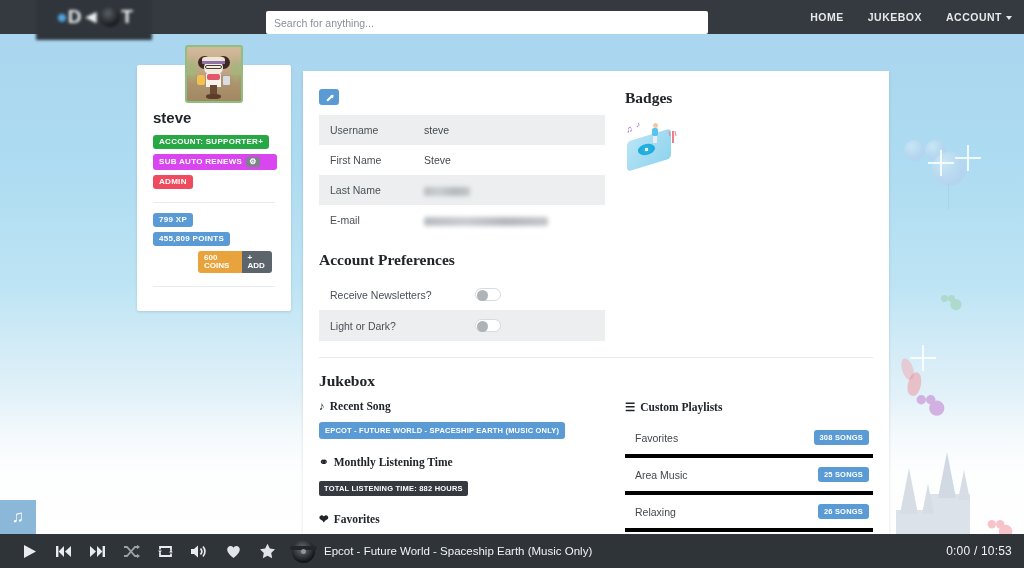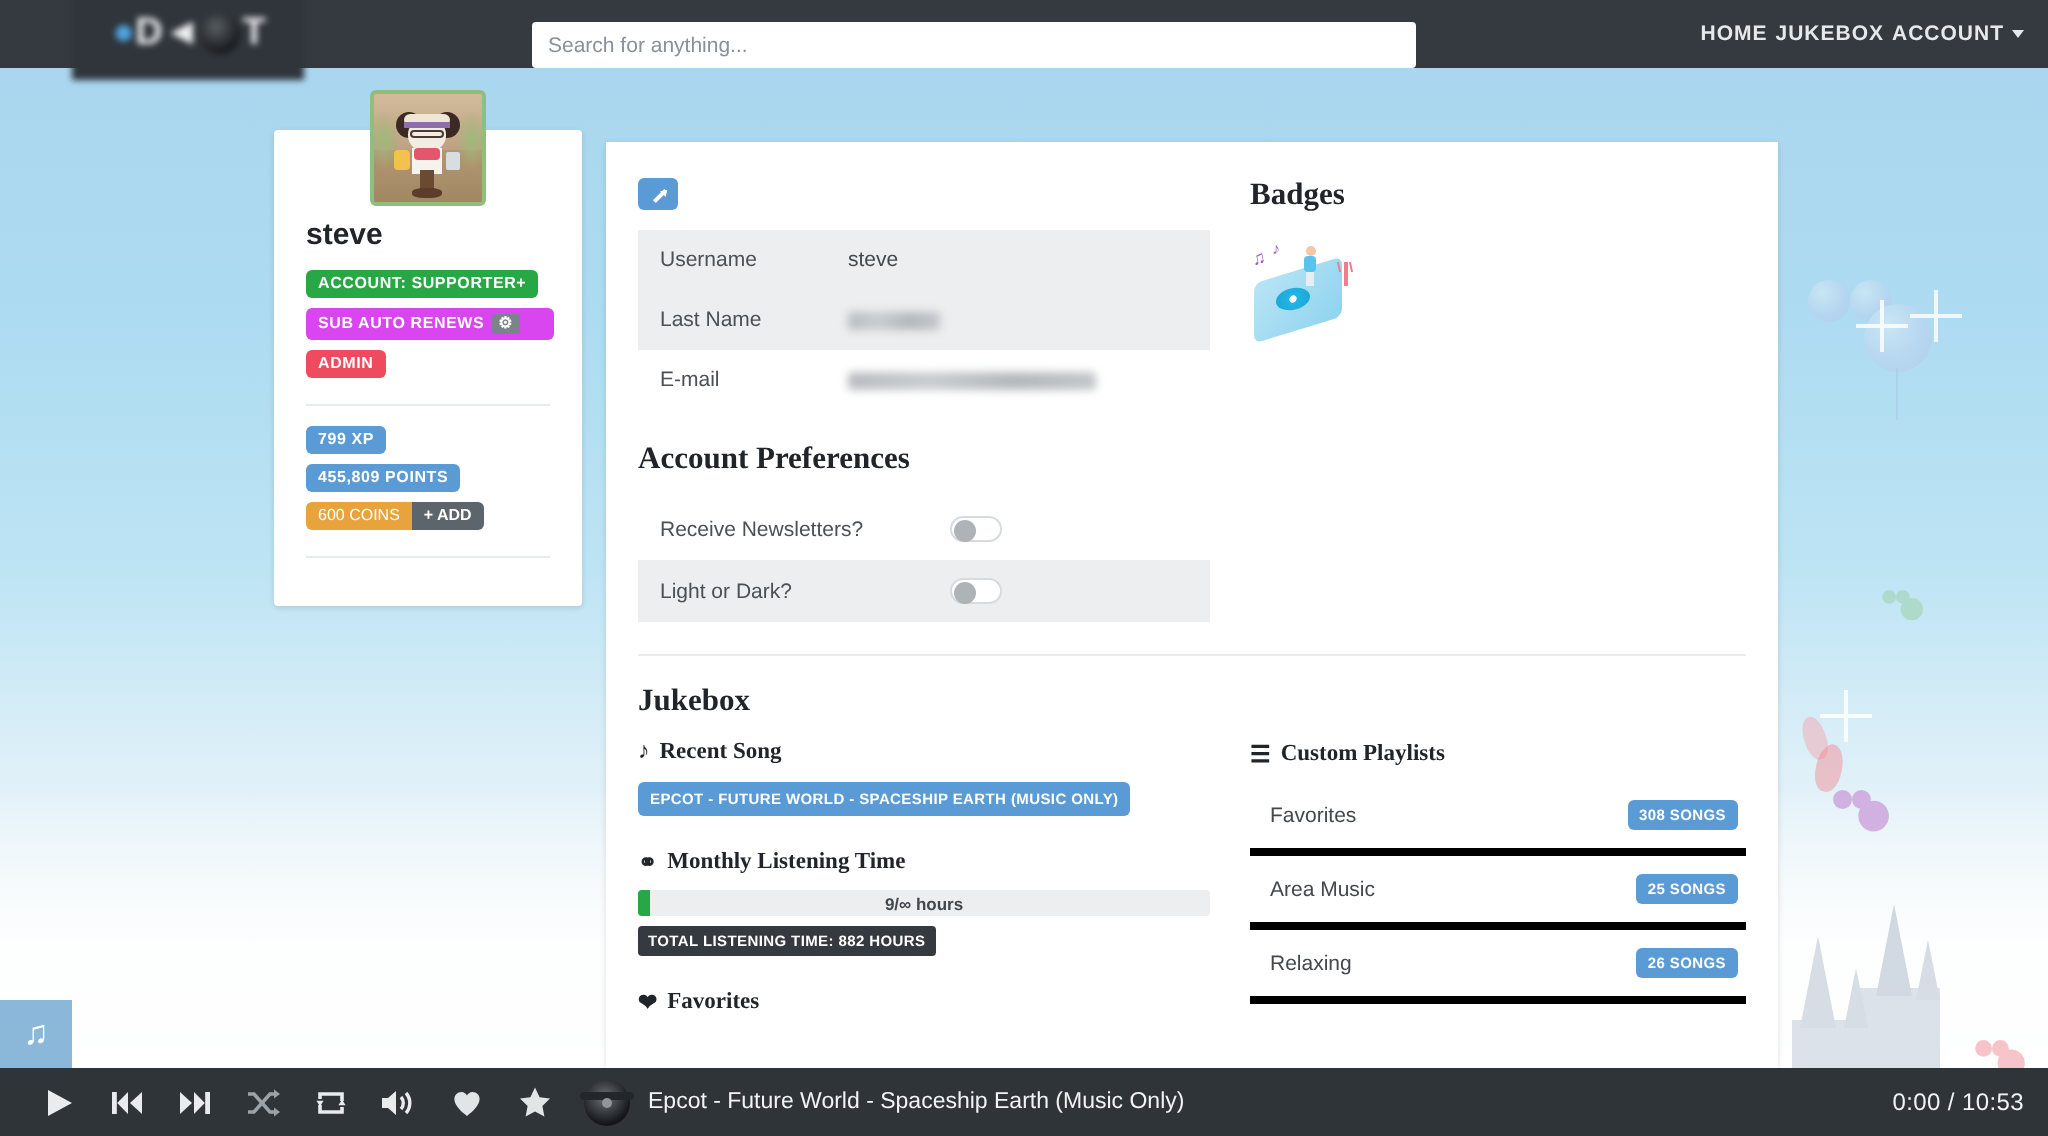--- a/index.html
+++ b/index.html
@@ -96,21 +96,21 @@
     width: 100%; height: 23px;
     border: none; border-radius: 2px;
     background: #fff;
     font-size: 10.5px; color: #495057;
     padding: 0 8px;
     font-family: "Liberation Sans", sans-serif;
   }
   #search-input::placeholder { color: #8a9097; }
   #nav-links {
     position: absolute; right: 12px;
-    display: flex; align-items: center; gap: 4px;
+    display: flex; align-items: center; gap: 24px;
   }
   .nav-link {
     color: #e6e8ea; font-size: 10.5px; font-weight: 700;
     letter-spacing: .5px; text-decoration: none; cursor: pointer;
   }
   .caret {
     display: inline-block; margin-left: 4px;
     border-left: 3.5px solid transparent;
     border-right: 3.5px solid transparent;
     border-top: 4px solid #e6e8ea;
@@ -177,22 +177,22 @@
   .badge .gear-chip {
     display:inline-block; background:#7b848b; border-radius:2px;
     padding: 1px 3px; margin-left: 4px;
   }
   .badge-group { line-height: 1; }
   .hr {
     height: 1px; background: #e9ecef; margin: 8px 0 10px 0;
   }
   .split-badge { display:inline-flex; margin: 0 3px 5px 0; vertical-align: middle; }
   .split-badge .l {
-    background:#e8a33d; color:#fff; font-size:8px; font-weight:400;
-    padding: 3px 6px; border-radius: 3px 0 0 3px;
+    background:#e8a33d; color:#fff; font-size:8px; font-weight:700;
+    padding: 3px 6px; border-radius: 3px 0 0 3px; margin-left: 45px;
   }
   .split-badge .r {
     background:#5d656c; color:#fff; font-size:8px; font-weight:700;
     padding: 3px 6px; border-radius: 0 3px 3px 0;
   }
 
   
   #content-panel {
     position: absolute; left: 303px; top: 71px; width: 586px; bottom: 34px;
     background: #fff;
@@ -492,20 +492,24 @@
           <span class="pencil"></span>
         </span>
       </h2>
 
       <table class="kv">
         <tbody>
             <tr class="odd">
           <td class="k">Username</td>
           <td class="v">steve</td>
         </tr>
+        <tr>
+          <td class="k">First Name</td>
+          <td class="v">Steve</td>
+        </tr>
         <tr class="odd">
           <td class="k">Last Name</td>
           <td class="v"><span class="redacted" style="width:46px"></span></td>
         </tr>
         <tr>
           <td class="k">E-mail</td>
           <td class="v"><span class="redacted" style="width:124px"></span></td>
         </tr>
       </tbody>
         </table>
@@ -564,24 +568,20 @@
         <span>Recent Song</span>
       </div>
       <span class="pill-song">EPCOT - FUTURE WORLD - SPACESHIP EARTH (MUSIC ONLY)</span>
 
       <div class="spacer-16"></div>
 
       <div class="sub-head">
         <span>⚭</span>
         <span>Monthly Listening Time</span>
       </div>
-      <div class="progress-wrap">
-        <div class="progress-fill" style="width:2%"></div>
-        <div class="progress-label">9/∞ hours</div>
-      </div>
       <span class="tag-dark">TOTAL LISTENING TIME: 882 HOURS</span>
 
       <div class="spacer-16"></div>
 
       <div class="sub-head">
         <span>❤</span>
         <span>Favorites</span>
       </div>
       
     </div>

